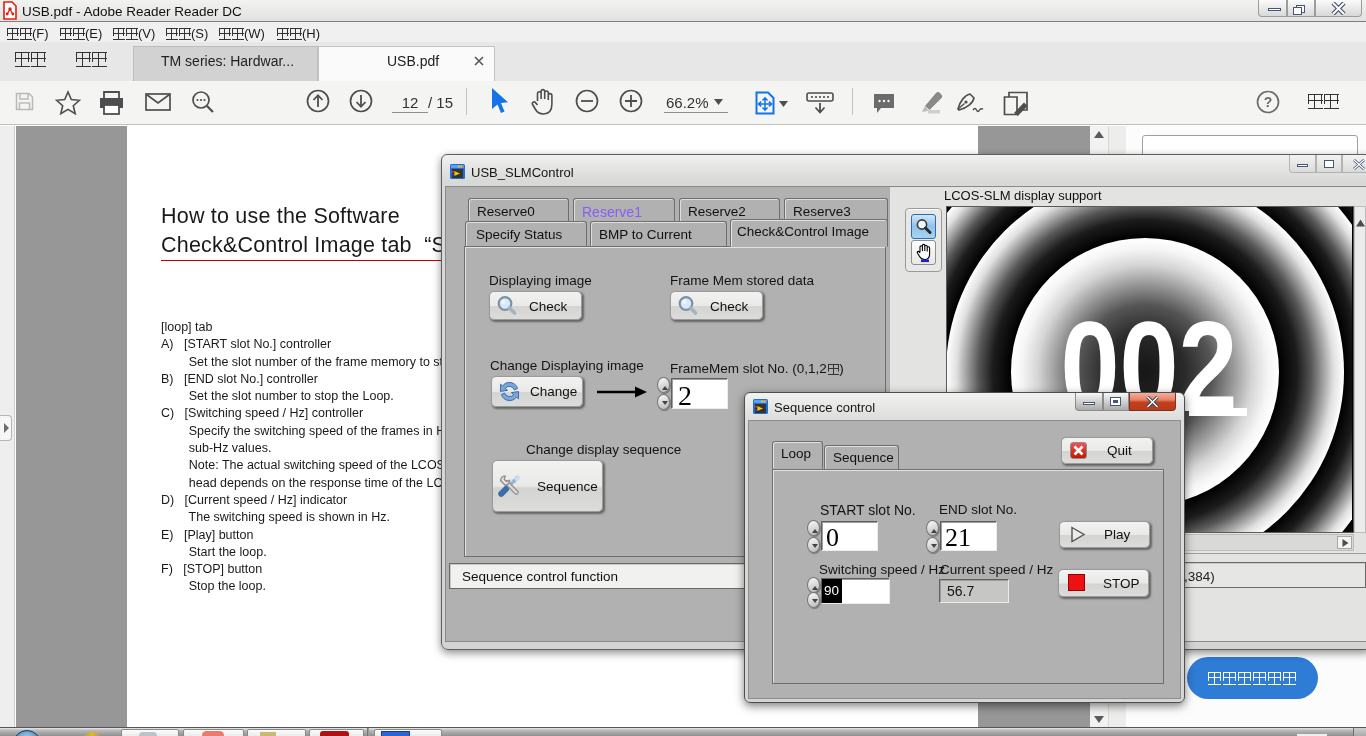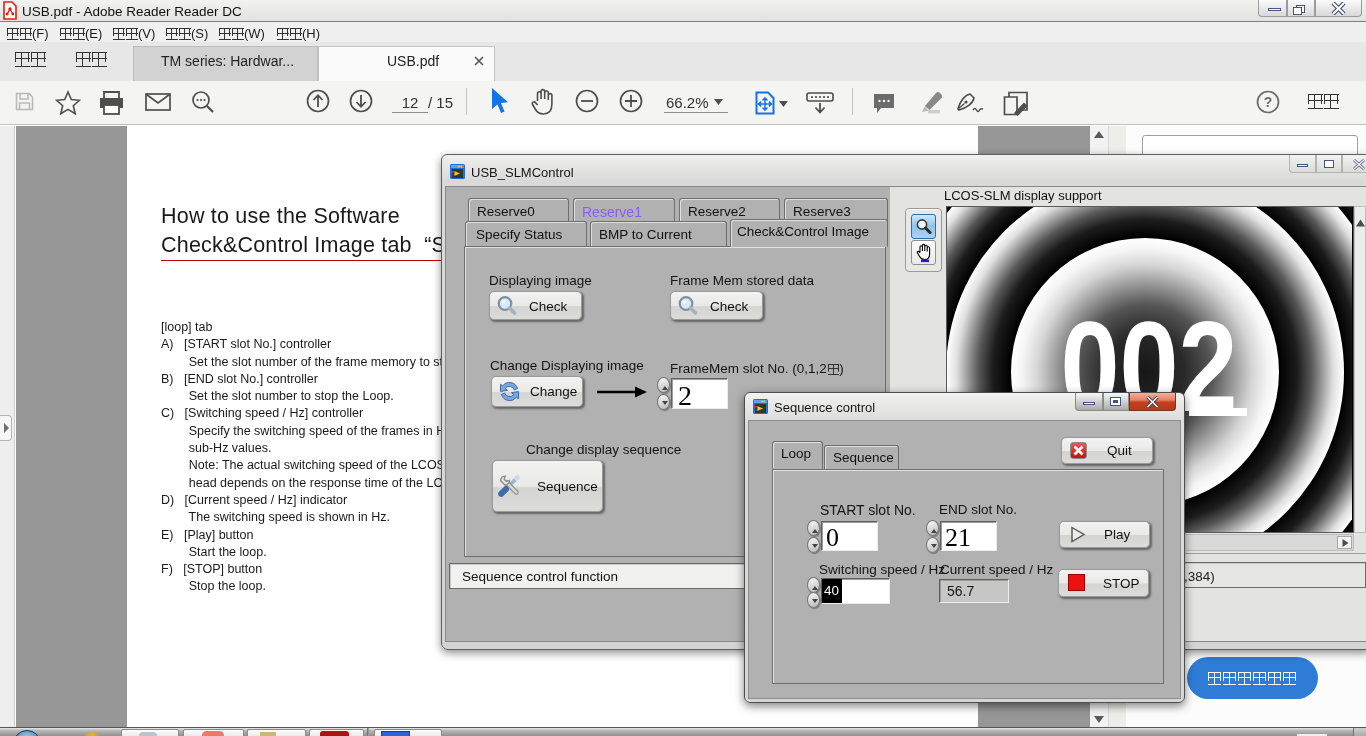--- a/index.html
+++ b/index.html
@@ -500,21 +500,21 @@
     </svg>
   <div class="abs" style="left:1104px;top:527px;font-size:13.5px;color:#111;">Play</div>
 
   <div class="abs" style="left:819px;top:562px;font-size:13.5px;color:#141414;">Switching speed / Hz</div>
   <div class="abs" style="left:940px;top:562px;font-size:13.5px;color:#141414;">Current speed / Hz</div>
 
   <div class="abs spinov" style="left:807px;top:577px;"></div>
   <div class="abs spinov2" style="left:807px;top:592px;"></div>
   <div class="abs lvfield" style="left:821px;top:578px;width:69px;height:26px;"></div>
   <div class="abs" style="left:822px;top:579px;width:20px;height:24px;background:#000;"></div>
-  <div class="abs" style="left:824px;top:583px;font-size:13.5px;color:#fff;">40</div>
+  <div class="abs" style="left:824px;top:583px;font-size:13.5px;color:#fff;">90</div>
   <div class="abs" style="left:939px;top:579px;width:70px;height:24px;background:#c6c6c5;border:1px solid #5f5f5f;border-right-color:#ececec;border-bottom-color:#ececec;box-shadow:1px 1px 0 #9d9d9d inset;"></div>
   <div class="abs" style="left:947px;top:583px;font-size:14px;color:#141414;">56.7</div>
 
   <div class="abs lvbtn" style="left:1058px;top:569px;width:91px;height:28px;"></div>
   <div class="abs" style="left:1068px;top:574px;width:17px;height:17px;background:#ee1111;border:1px solid #900;"></div>
   <div class="abs" style="left:1103px;top:576px;font-size:13.5px;color:#111;">STOP</div>
 
 </div>
 
 </body></html>

